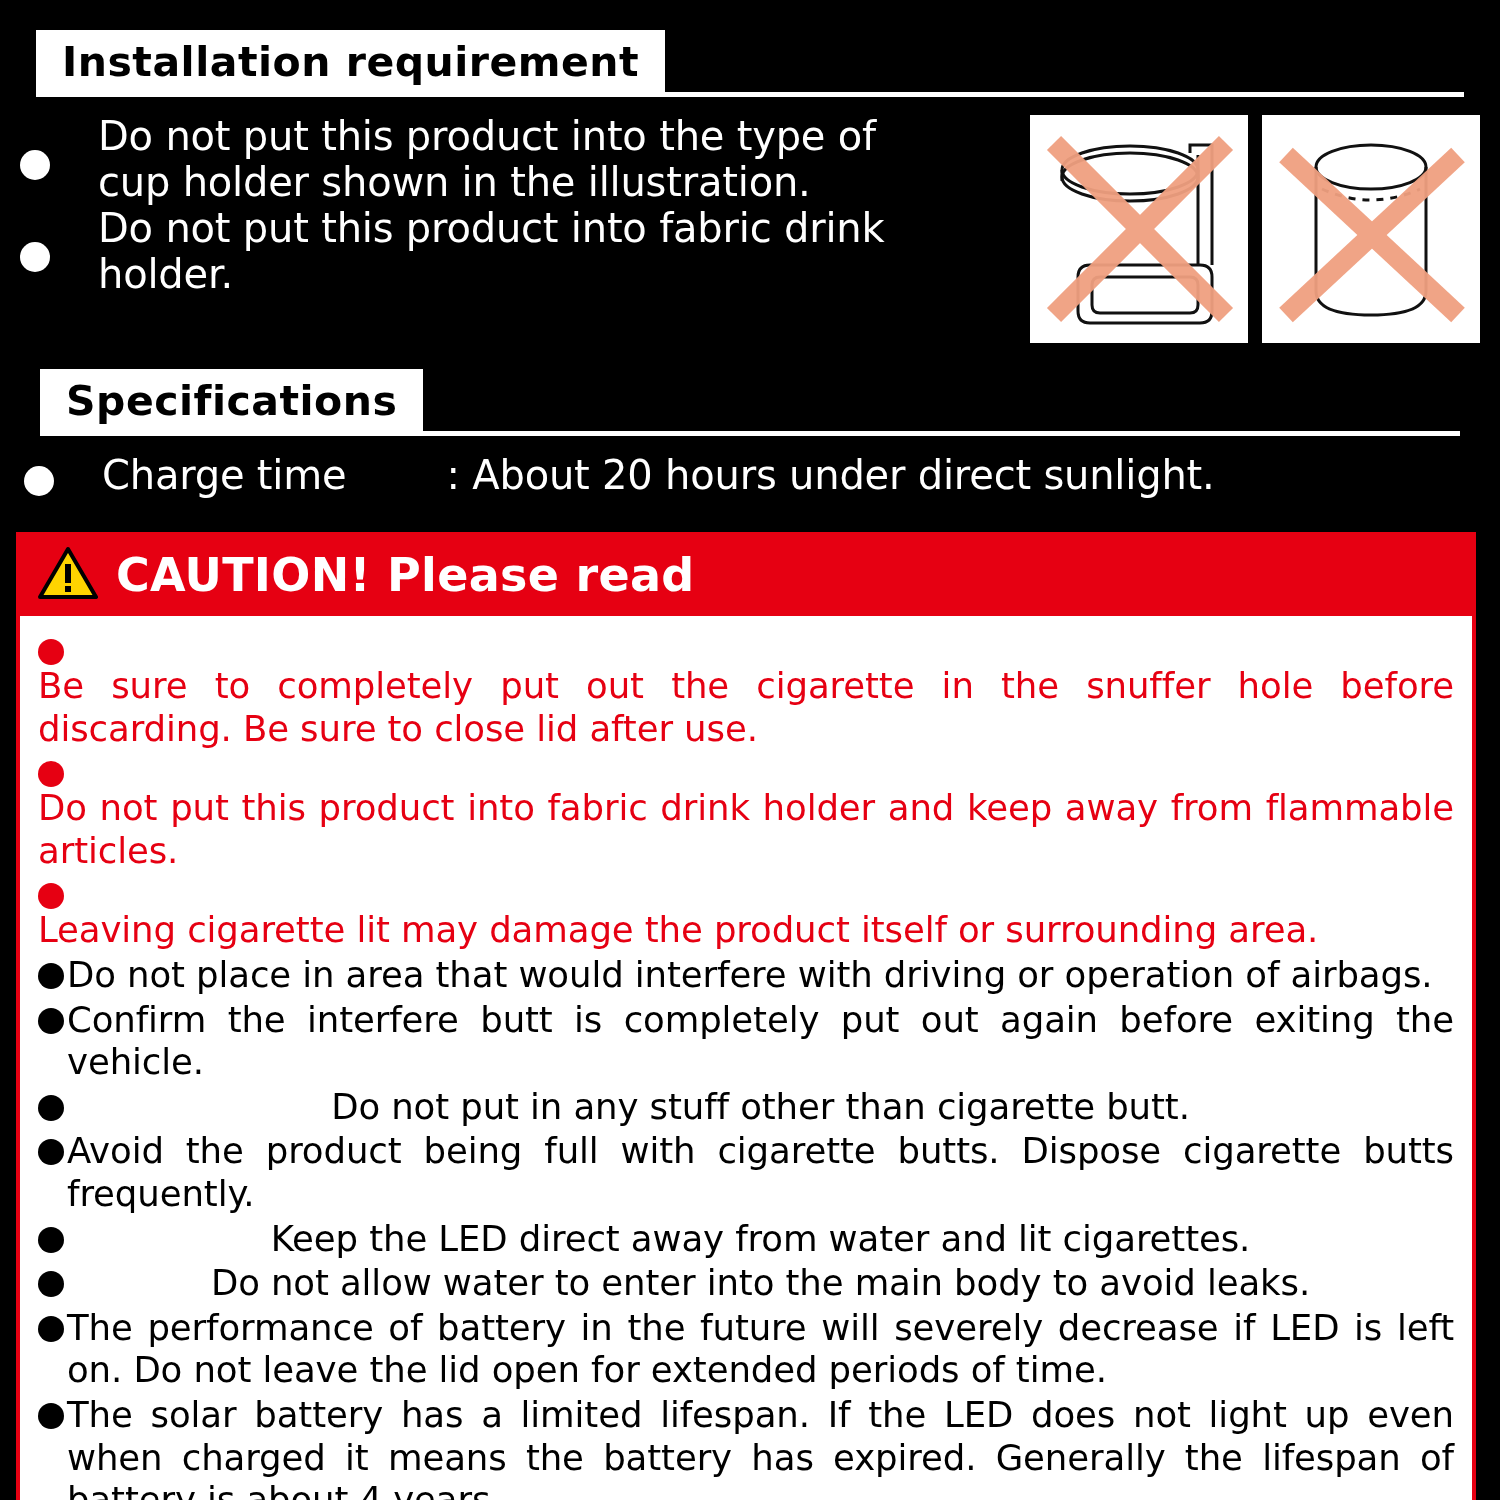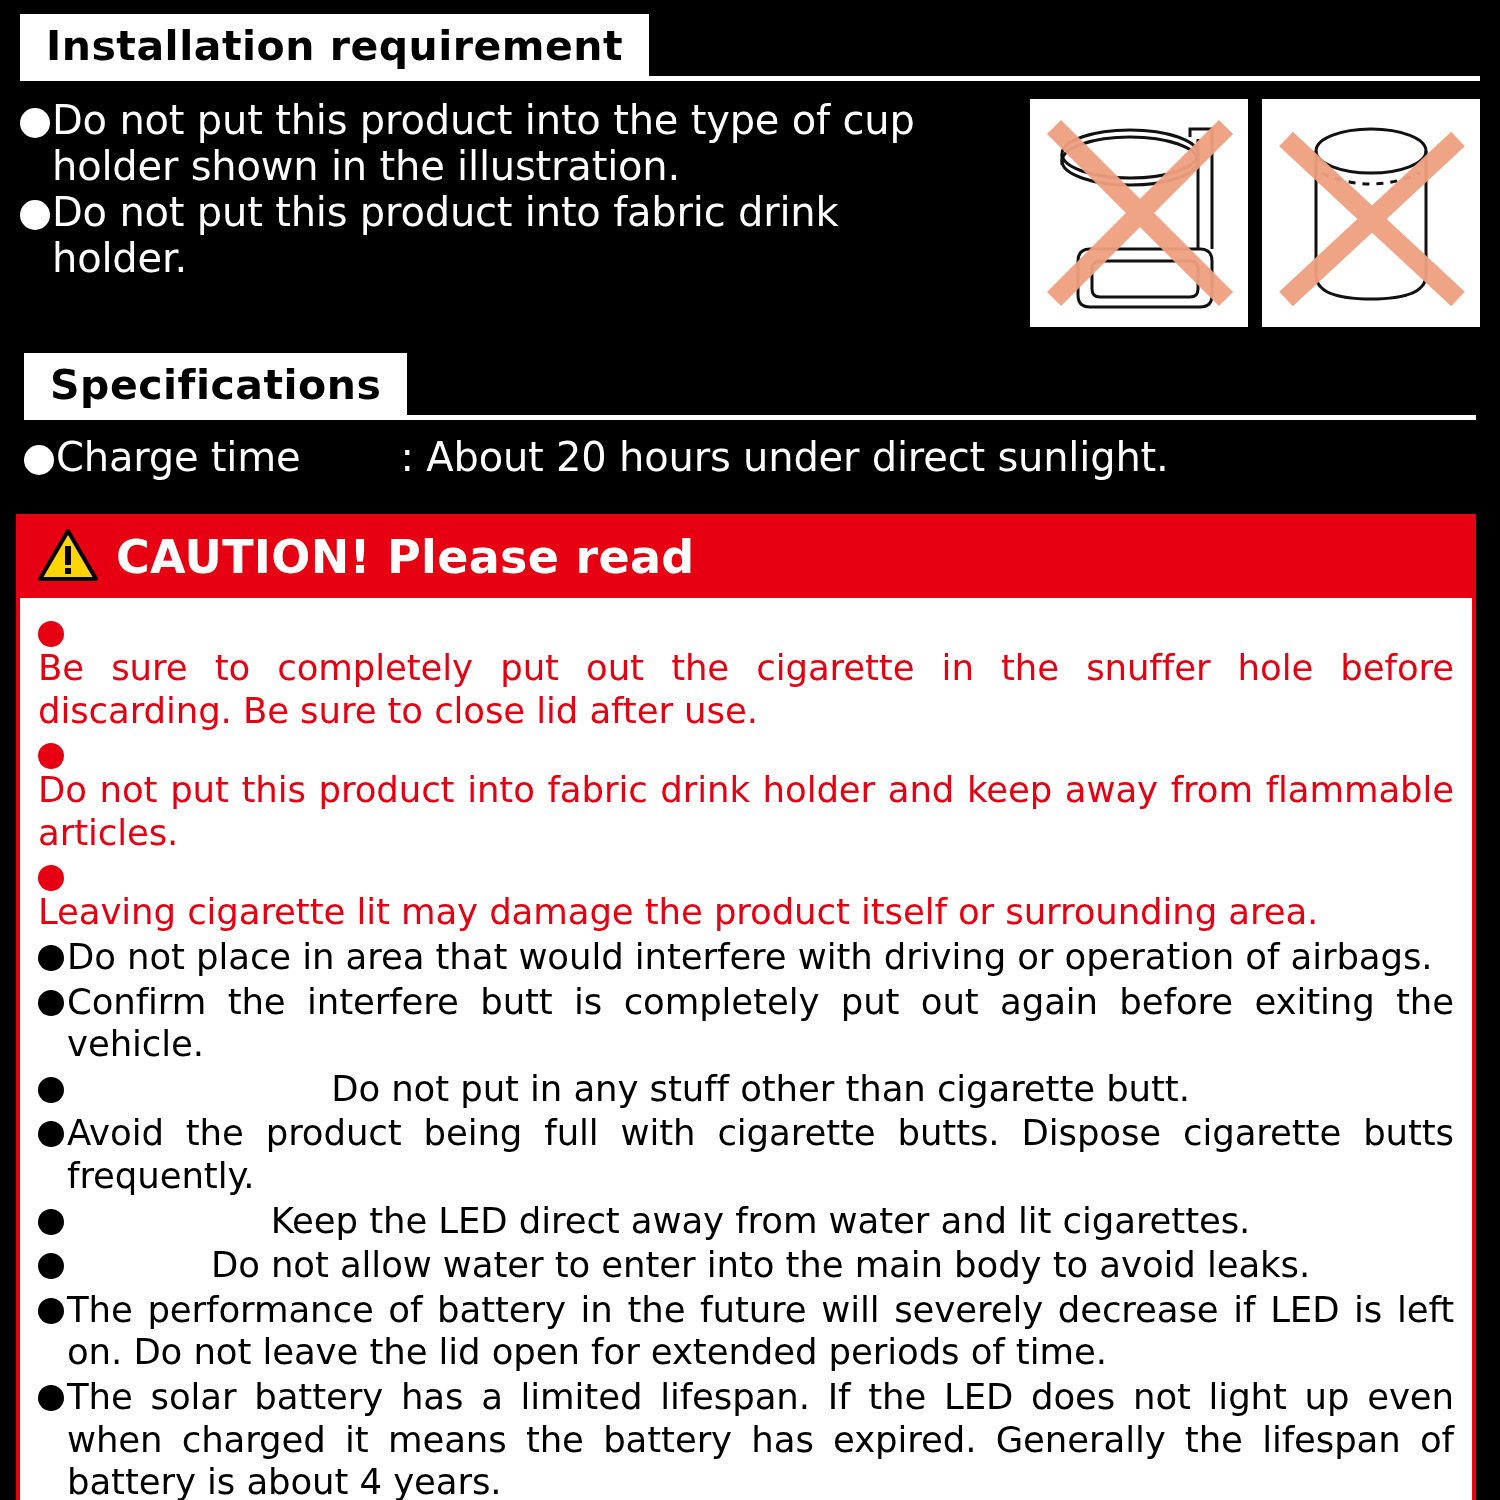--- a/index.html
+++ b/index.html
@@ -20,21 +20,21 @@
     width: 1500px;
     height: 1500px;
     background: #000;
     box-sizing: border-box;
     padding: 0;
   }
 
   
   .section-head {
     position: relative;
-    margin: 0;
+    margin: 16px;
   }
   .section-head .bar {
     background: #fff;
     color: #000;
     display: inline-block;
     font-size: 41px;
     font-weight: bold;
     letter-spacing: 0.5px;
     padding: 6px 26px 8px 26px;
     line-height: 1.05;
@@ -47,25 +47,26 @@
   }
 
   
   .wlist {
     margin: 0;
     padding: 0;
     list-style: none;
   }
   .wlist li {
     display: flex;
-    align-items: flex-start;
+    align-items: center;
     font-size: 40px;
     line-height: 1.15;
     color: #fff;
     margin: 0 0 0 0;
+    gap: 46px;
   }
   .wlist li .dot {
     flex: 0 0 auto;
     width: 30px;
     height: 30px;
     border-radius: 50%;
     background: #fff;
     margin-top: 11px;
     margin-right: 2px;
   }

